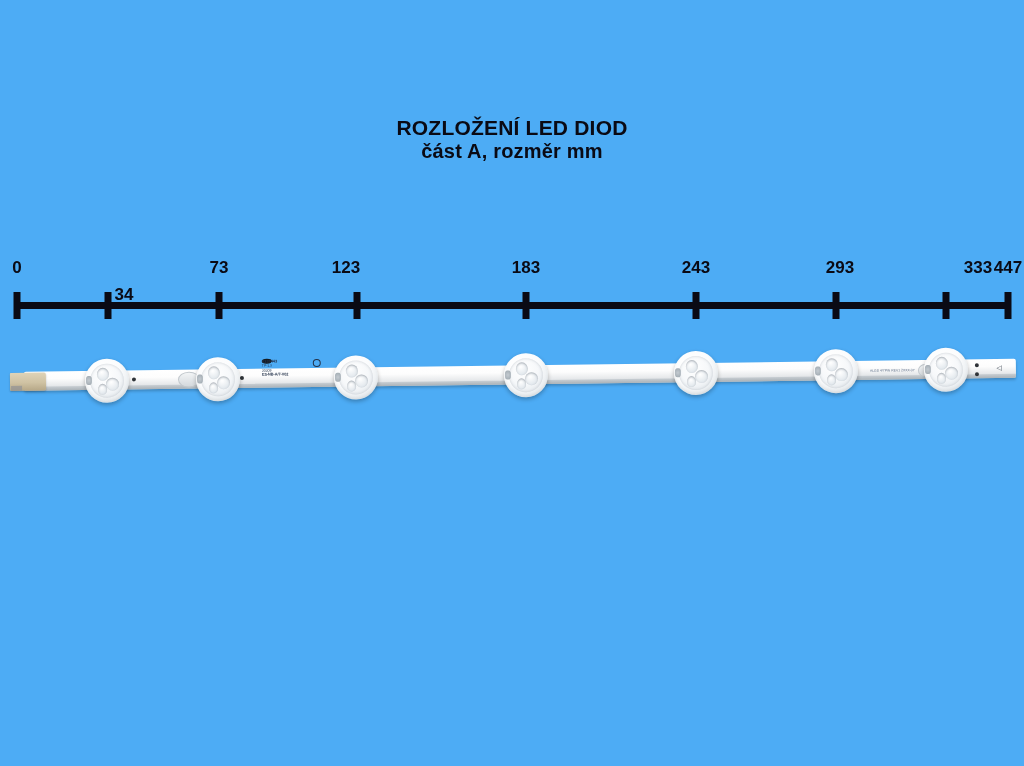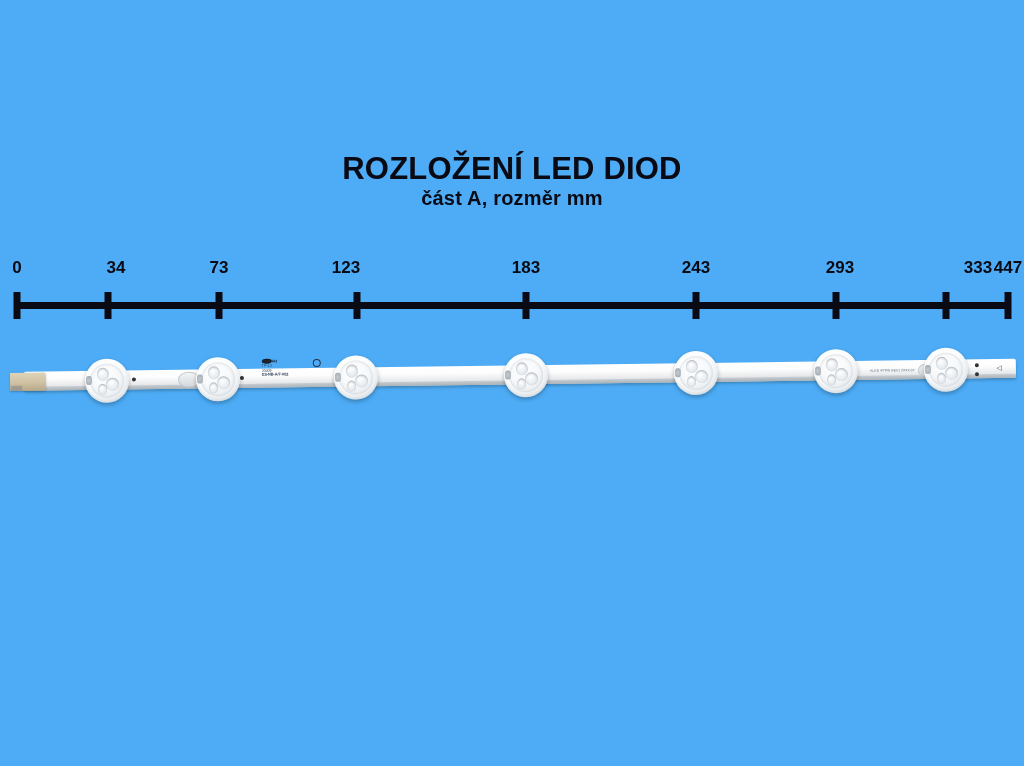--- a/index.html
+++ b/index.html
@@ -15,21 +15,21 @@
 
   
   .title-block{
     position:absolute;left:0;top:116px;width:1024px;
     text-align:center;
     color:#0A0A14;
     font-weight:bold;
     line-height:1.16;
     letter-spacing:.2px;
   }
-  .title-line1{font-size:31px;margin-top:35px;}
+  .title-line1{font-size:21px;}
   .title-line2{font-size:20px;}
 
   
   .ruler{position:absolute;left:0;top:258px;width:1024px;height:62px;}
   .ruler-axis{
     position:absolute;left:17px;top:44px;width:991px;height:7px;
     background:#0A0A14;
   }
   .tick{
     position:absolute;top:34px;width:7px;height:27px;
@@ -153,21 +153,21 @@
     <div class="title-line1">ROZLOŽENÍ LED DIOD</div>
     <div class="title-line2">část A, rozměr mm</div>
   </div>
 
   <div class="ruler">
     <div class="ruler-axis"></div>
     <div id="tick-host">
         <div class="tick" style="left: 17px;"></div>
         <div class="tick-label" style="left: 17px;">0</div>
         <div class="tick" style="left: 108px;"></div>
-        <div class="tick-label" style="left: 116px;">34</div>
+        <div class="tick-label" style="left: 124px; margin-top: 27px;">34</div>
         <div class="tick" style="left: 219px;"></div>
         <div class="tick-label" style="left: 219px;">73</div>
         <div class="tick" style="left: 357px;"></div>
         <div class="tick-label" style="left: 346px;">123</div>
         <div class="tick" style="left: 526px;"></div>
         <div class="tick-label" style="left: 526px;">183</div>
         <div class="tick" style="left: 696px;"></div>
         <div class="tick-label" style="left: 696px;">243</div>
         <div class="tick" style="left: 836px;"></div>
         <div class="tick-label" style="left: 840px;">293</div>

